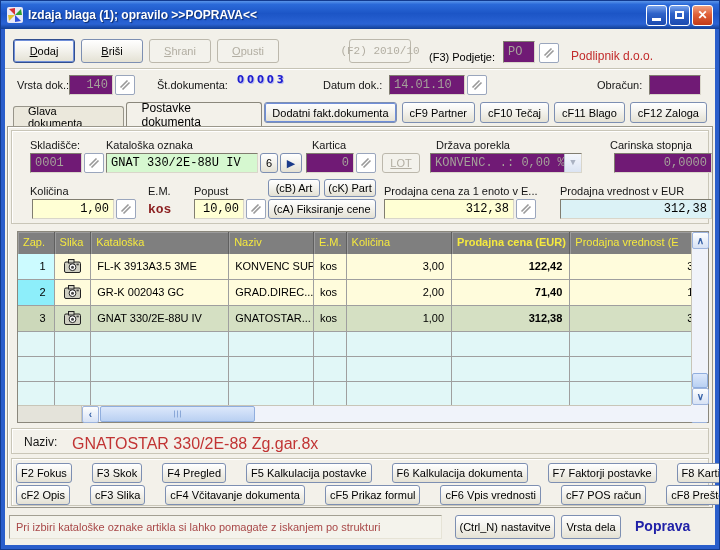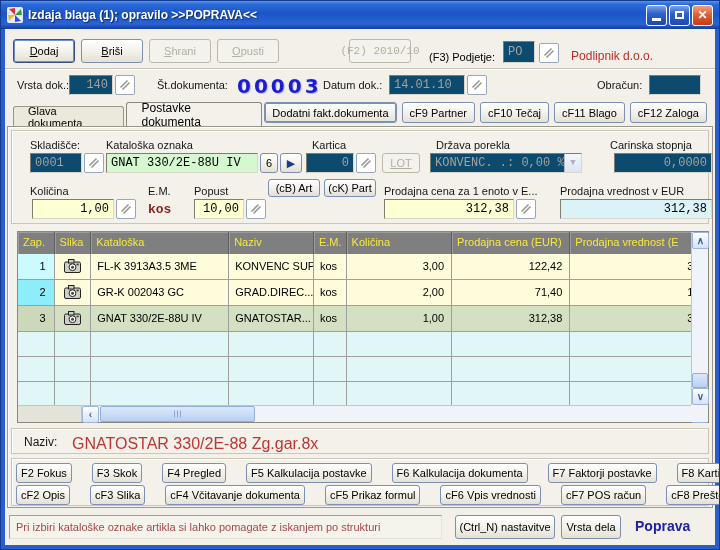--- a/index.html
+++ b/index.html
@@ -30,41 +30,41 @@
   .xpbtn.focus { box-shadow:inset 0 0 0 1px #6f8ed8; border-color:#33508f; }
   .mnf { display:block; }
   .mnf::first-letter { text-decoration:underline; }
   .u-all { text-decoration:underline; }
   .lbl { position:absolute; font-size:11px; color:#151515; white-space:nowrap; }
   .field { position:absolute; height:20px; border:1px solid;
     border-color:#807d70 #d9d6ca #d9d6ca #807d70; background:#fff;
     font-family:"Liberation Mono",monospace; font-size:12px;
     display:flex; align-items:center; padding:0 4px; white-space:nowrap; overflow:hidden; }
   .field.num { justify-content:flex-end; }
-  .field.dis { color:#a5a29a; background:#0c4a6e; }
+  .field.dis { color:#a5a29a; background:#701a75; }
   .field.yellow { background:#ffffd4; }
   .field.green  { background:#d6f8d0; }
   .field.blue   { background:#dbf2f6; }
   .pencil-btn { position:absolute; width:20px; height:20px; background:#fff;
     border:1px solid #9aa6bd; border-radius:2px; display:flex; align-items:center; justify-content:center; }
   .smallbtn { position:absolute; height:20px; }
   
   .sep { position:absolute; left:0; right:0; height:2px;
     border-top:1px solid #c6c3b5; border-bottom:1px solid #ffffff; }
   
   .toolbar { position:absolute; left:8px; right:8px; top:8px; height:26px; display:flex; align-items:flex-end; }
   .toolbar .xpbtn { width:62px; height:24px; margin-right:6px; }
   .tb-period { width:92px; height:24px; margin-left:64px; font-family:"Liberation Mono",monospace; }
   .tb-podjetje-lbl { font-size:11px; margin-left:12px; }
   .tb-po { position:static; width:32px; height:22px; margin-left:8px; color:#a5a29a; background:#fcfbf6; }
   .tb-pencil { position:static; margin-left:4px; }
   .tb-company { color:#c22b2b; font-size:12px; margin-left:12px; }
   
   .docrow { position:absolute; left:0; right:0; top:44px; height:24px; }
-  .docnum { position:absolute; left:232px; top:1px; font-weight:bold; font-size:20px;
+  .docnum { position:absolute; left:232px; top:1px; font-weight:bold; font-size:10px;
     letter-spacing:3px; color:#1d1dcf; text-shadow:1px 1px 0 #b9b9f0; font-family:"DejaVu Sans",sans-serif; }
   
   .tabstrip { position:absolute; left:8px; right:8px; top:72px; height:26px;
     display:flex; align-items:flex-end; border-bottom:1px solid #98958a;justify-content:center; }
   .tab { height:20px; padding:0 14px; display:flex; align-items:center; font-size:11px;
     background:#ebe8dc; border:1px solid #98958a; border-bottom:none; border-radius:3px 3px 0 0; margin-right:2px; }
   .tab.active { height:25px; margin-bottom:-1px; background:#f3f1ea; font-size:12px; border-color:#8a877c; }
   .tabside { margin-left:auto; display:flex; gap:5px; align-items:center; padding-bottom:3px; }
   .tabside .xpbtn { height:21px; padding:0 7px; }
   .tabside .def { box-shadow:inset 0 0 0 1px #6f8ed8; }
@@ -81,21 +81,21 @@
   .th { font-size:11px; color:#f5e93f; padding:4px 4px 0 5px; border-right:1px solid #5f5f5f;
         box-shadow:inset 1px 1px 0 #9c9c9c; overflow:hidden; white-space:nowrap; }
   .tr { display:flex; height:26px; background:#fffcdc; width:710px; }
   .tr.sel { background:#d5e0c3; }
   .tr.empty { background:#e1f7f7; height:25px; }
   .td { font-size:11px; color:#000; padding:6px 4px 0 6px; border-right:1px solid #9f9f9f;
         border-bottom:1px solid #9f9f9f; overflow:hidden; white-space:nowrap; }
   .td.num { text-align:right; padding-right:7px; }
   .td.cam { padding:5px 0 0 9px; }
   .c0{width:37px;} .c1{width:37px;} .c2{width:140px;} .c3{width:86px;}
-  .c4{width:33px;} .c5{width:107px;} .c6{width:120px;} .c7{width:160px; border-right:none;}
+  .c4{width:33px;} .c5{width:107px;} .c6{width:120px;font-weight:bold;} .c7{width:160px; border-right:none;}
   .r0 .c0 { background:#ccfbff; }
   .r1 .c0 { background:#8deefa; }
   .r2 .c0 { background:#ccd8ba; }
   .td.zap { text-align:right; padding-right:8px; }
   
   .vsb { position:absolute; right:0; top:0; width:17px; height:173px; background:#f0f3fa;
          border-left:1px solid #c8c5b8; display:flex; flex-direction:column; }
   .hsb { position:absolute; left:0; bottom:0; height:17px; width:690px; background:#f0f3fa;
          border-top:1px solid #c8c5b8; display:flex; align-items:stretch; }
   .sb-arrow { width:17px; height:17px; flex:0 0 auto; border:1px solid #9db4dd; border-radius:2px;
@@ -270,20 +270,21 @@
               <path d="M4.5 11.5 L11.5 4.5 M2.5 9.5 L9.5 2.5" stroke="#9a9a9a" stroke-width="1.6"></path>
             </svg>
         </div>
         <span class="em-val" style="left:136px; top:71px">kos</span>
         <div class="field yellow num" style="left:182px; top:68px; width:50px">10,00</div>
         <div class="pencil-btn" style="left:234px; top:68px">
           <svg width="14" height="14" viewBox="0 0 14 14">
               <path d="M4.5 11.5 L11.5 4.5 M2.5 9.5 L9.5 2.5" stroke="#9a9a9a" stroke-width="1.6"></path>
             </svg>
         </div>
+        <button class="xpbtn smallbtn" style="left:256px; top:68px; width:108px">(cA) Fiksiranje cene</button>
         <div class="field yellow num" style="left:372px; top:68px; width:130px">312,38</div>
         <div class="pencil-btn" style="left:504px; top:68px">
           <svg width="14" height="14" viewBox="0 0 14 14">
               <path d="M4.5 11.5 L11.5 4.5 M2.5 9.5 L9.5 2.5" stroke="#9a9a9a" stroke-width="1.6"></path>
             </svg>
         </div>
         <div class="field blue num" style="left:548px; top:68px; width:152px">312,38</div>
       </div>
 
       <div class="grid">

